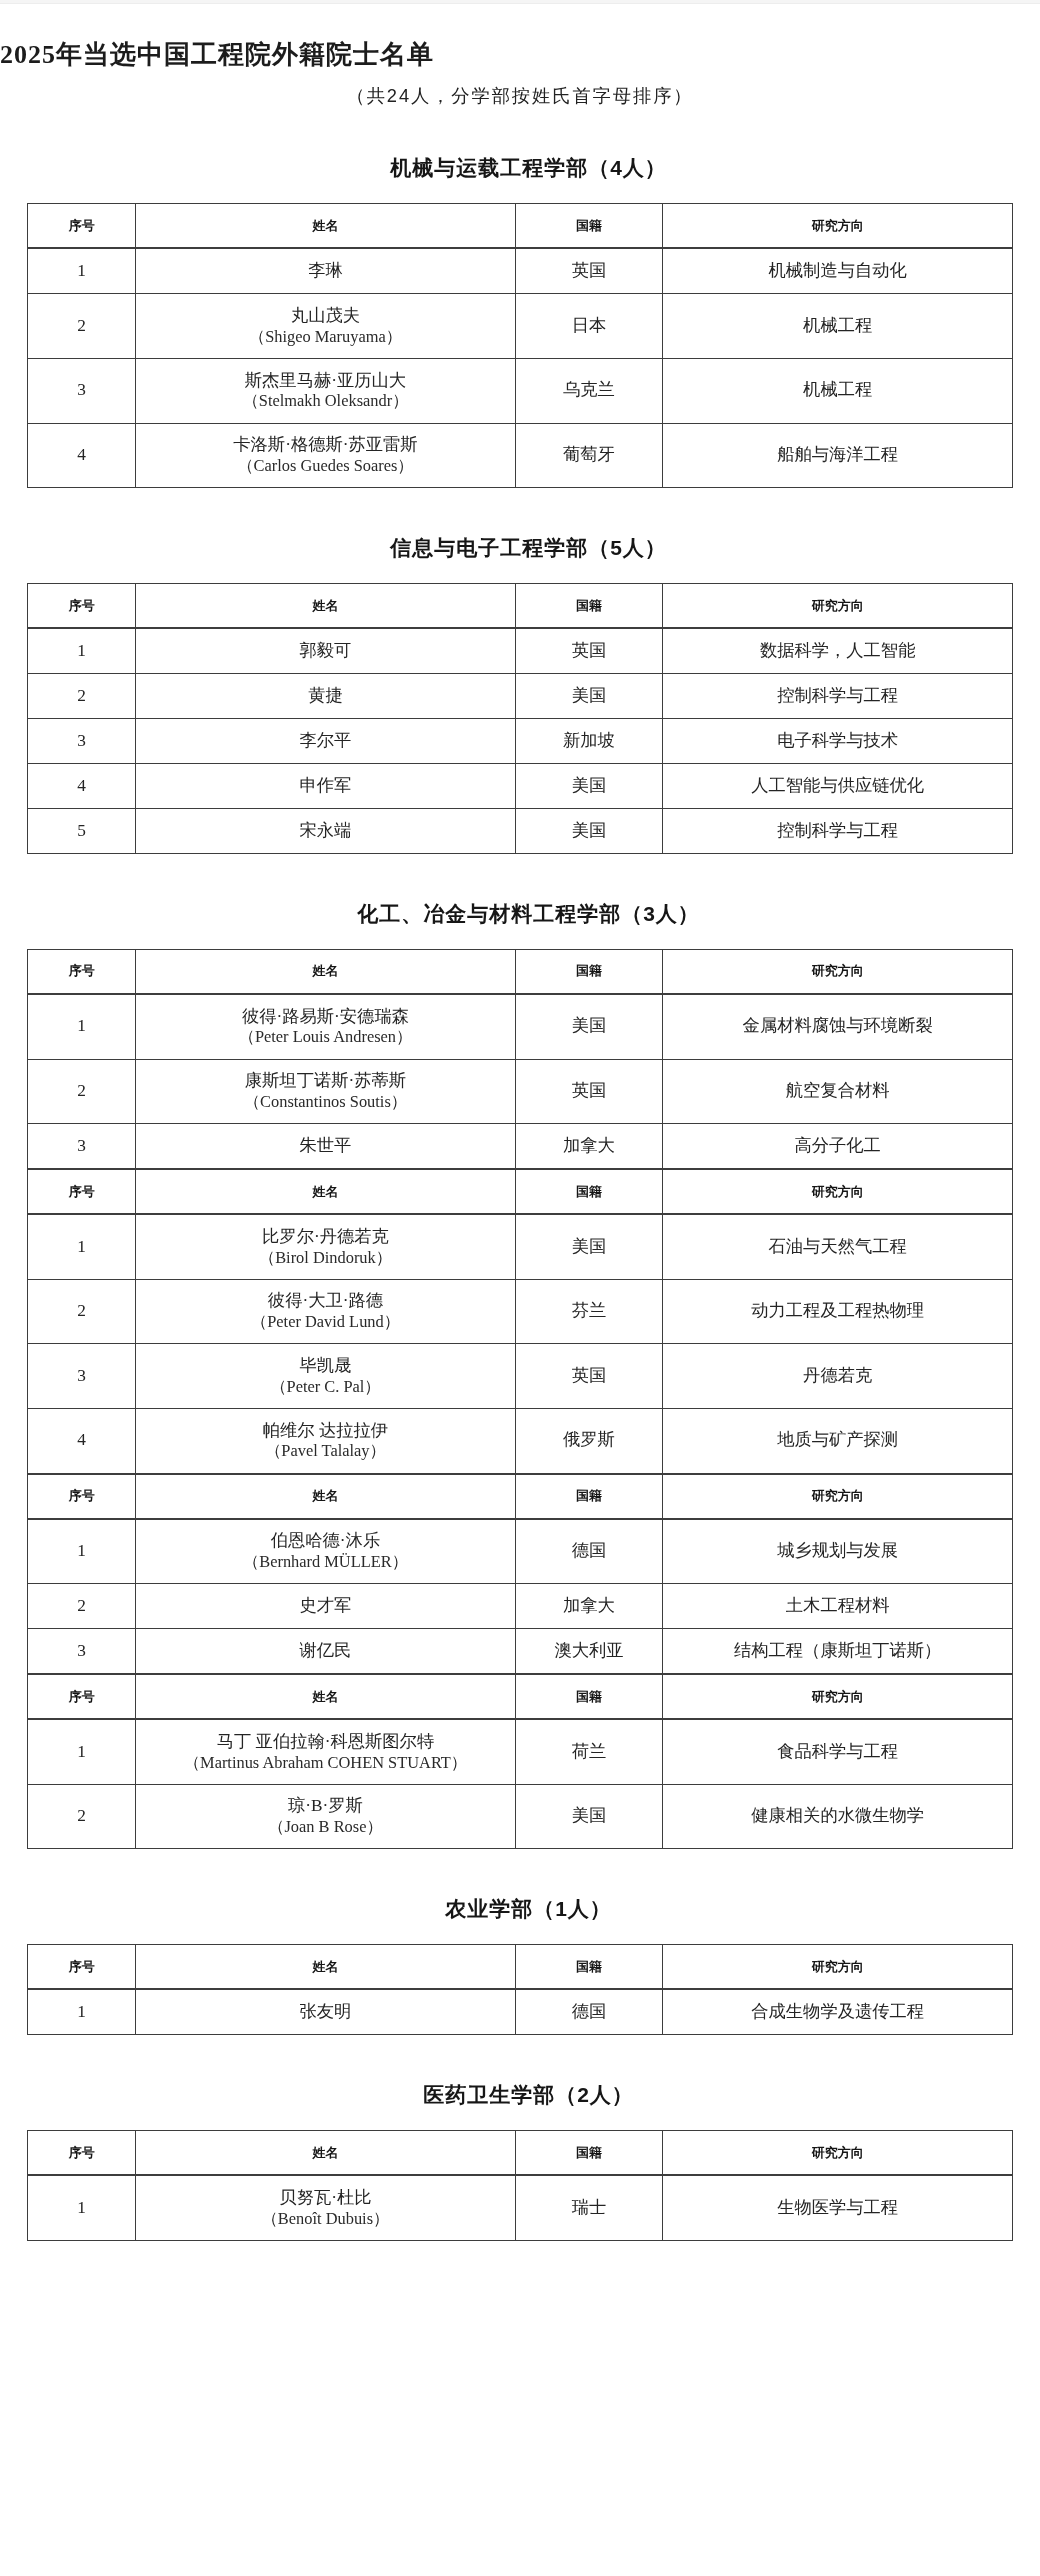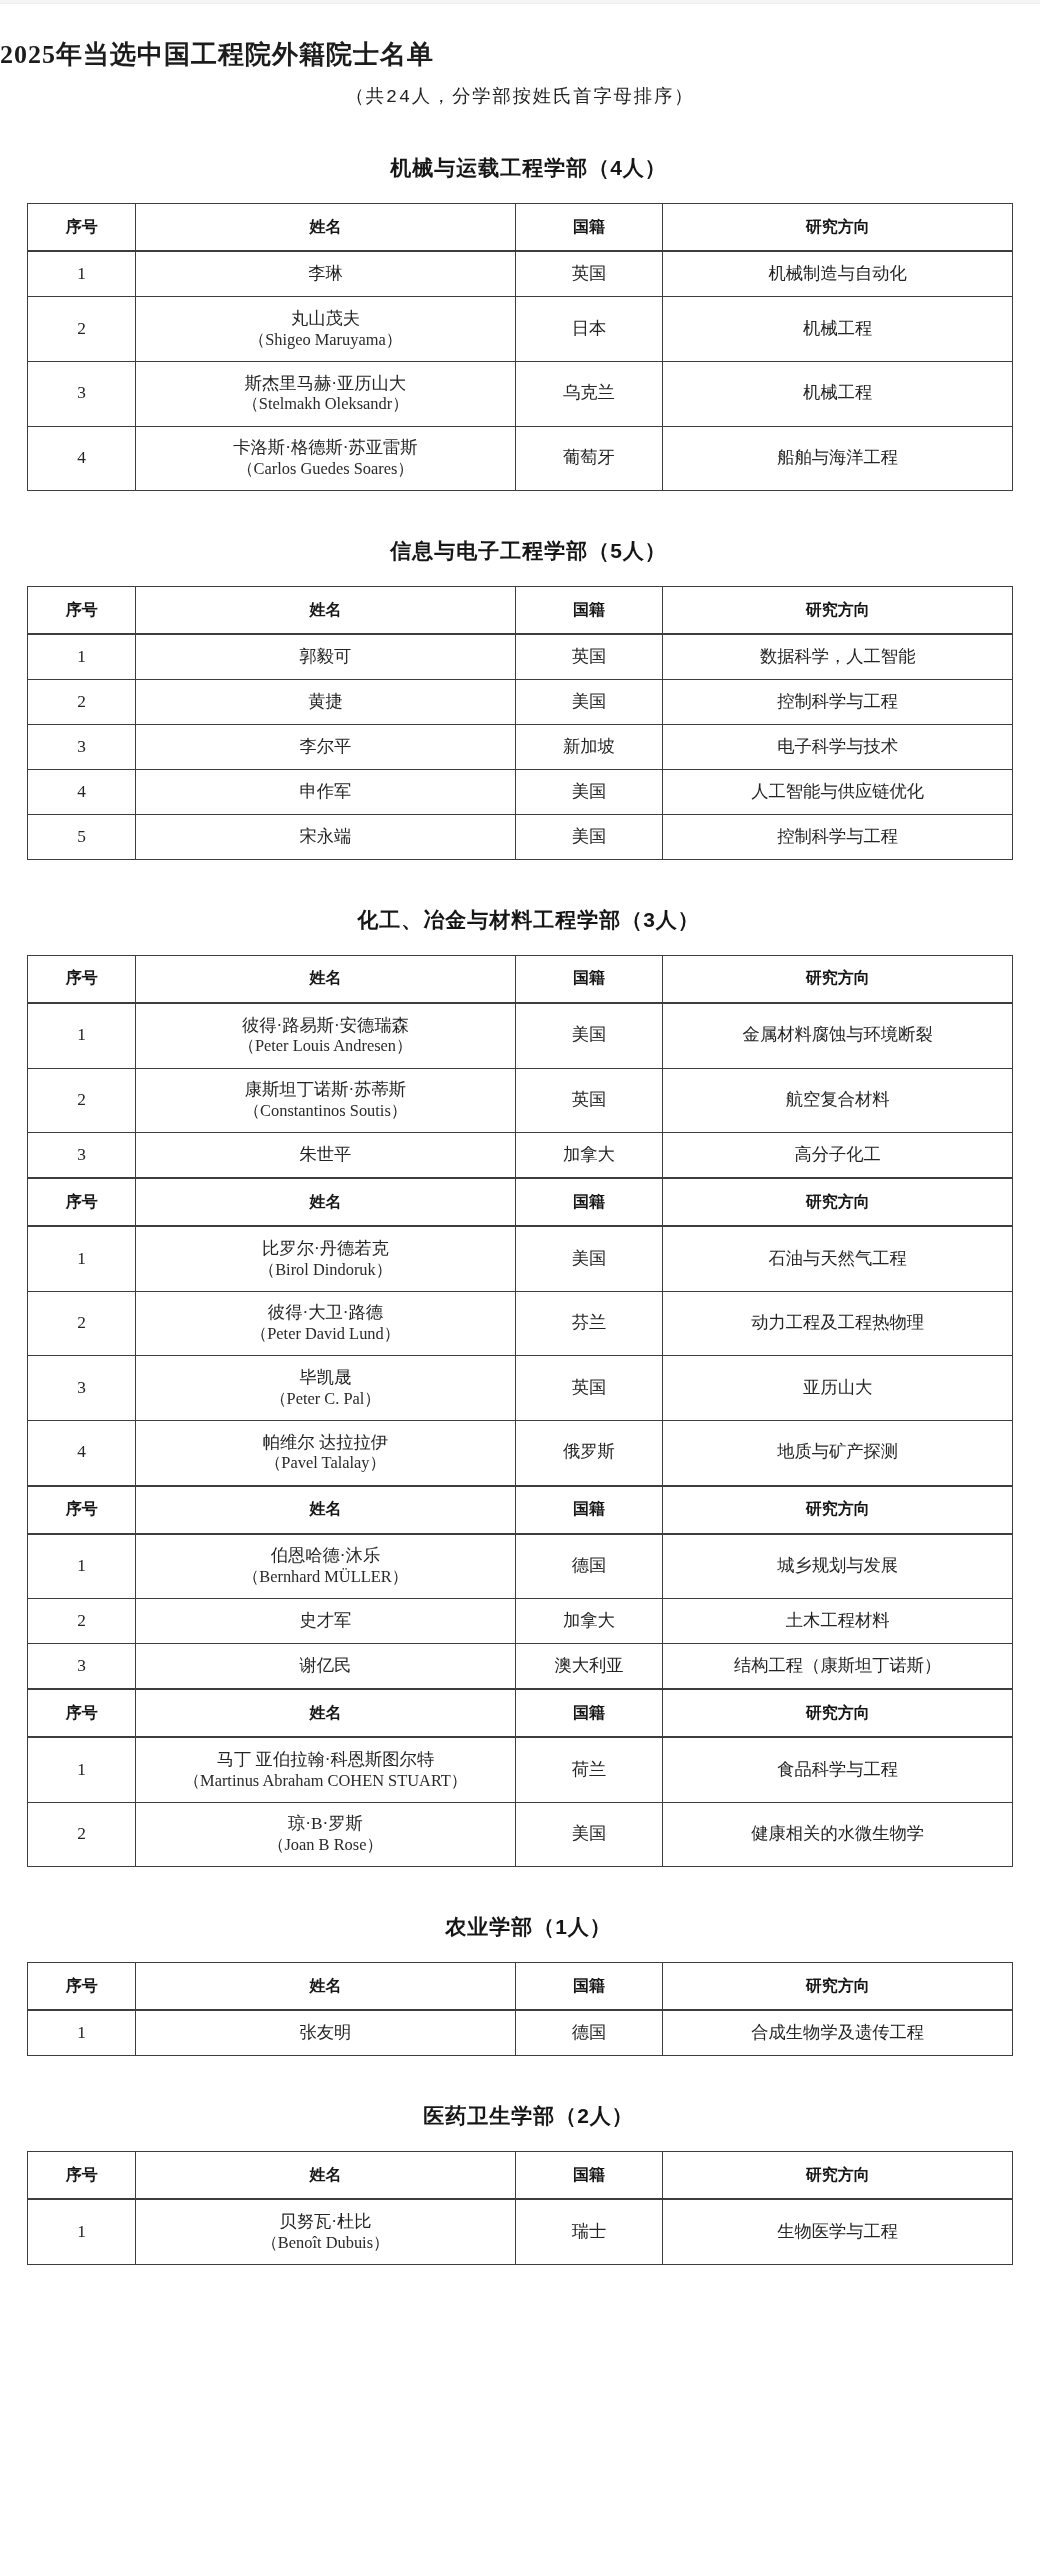--- a/index.html
+++ b/index.html
@@ -27,21 +27,21 @@
     letter-spacing: 1px;
     margin: 33px 0 11.6px 0;
     font-family: "Liberation Serif", serif;
   }
   .doc-subtitle {
     text-align: center;
     font-size: 18.3px;
     letter-spacing: 1.9px;
     margin: 0 0 9.6px 0;
     color: #222222;
-    font-family: Liberation Mono, monospace;
+    font-family: Liberation Sans, sans-serif;
   }
   .dept-heading {
     text-align: center;
     font-size: 21px;
     font-weight: bold;
     letter-spacing: 1px;
     margin: 46px 0 21px 17px;
     font-family: "Liberation Sans", sans-serif;
     color: #161616;
   }
@@ -53,21 +53,21 @@
     table-layout: fixed;
   }
   table.roster col.c-no    { width: 11%; }
   table.roster col.c-name  { width: 38.5%; }
   table.roster col.c-nat   { width: 15%; }
   table.roster col.c-field { width: 35.5%; }
   table.roster th {
     border: 1px solid #3d3d3d;
     border-bottom: 2.4px solid #3d3d3d;
     font-family: "Liberation Sans", sans-serif;
-    font-size: 16px;
+    font-size: 13px;
     font-weight: bold;
     padding: 12.5px 5.8px;
     text-align: center;
     color: #161616;
     background: #ffffff;
   }
   table.roster td {
     border: 1px solid #3d3d3d;
     font-size: 17.3px;
     padding: 11.6px 7.7px;
@@ -290,21 +290,21 @@
               <td>芬兰</td>
               <td>动力工程及工程热物理</td>
             </tr>
             <tr>
               <td>3</td>
               <td>
                 <span class="name-cn">毕凯晟</span>
                 <span class="name-en">（Peter C. Pal）</span>
               </td>
               <td>英国</td>
-              <td>亚历山大</td>
+              <td>丹德若克</td>
             </tr>
             <tr>
               <td>4</td>
               <td>
                 <span class="name-cn">帕维尔 达拉拉伊</span>
                 <span class="name-en">（Pavel Talalay）</span>
               </td>
               <td>俄罗斯</td>
               <td>地质与矿产探测</td>
             </tr>

